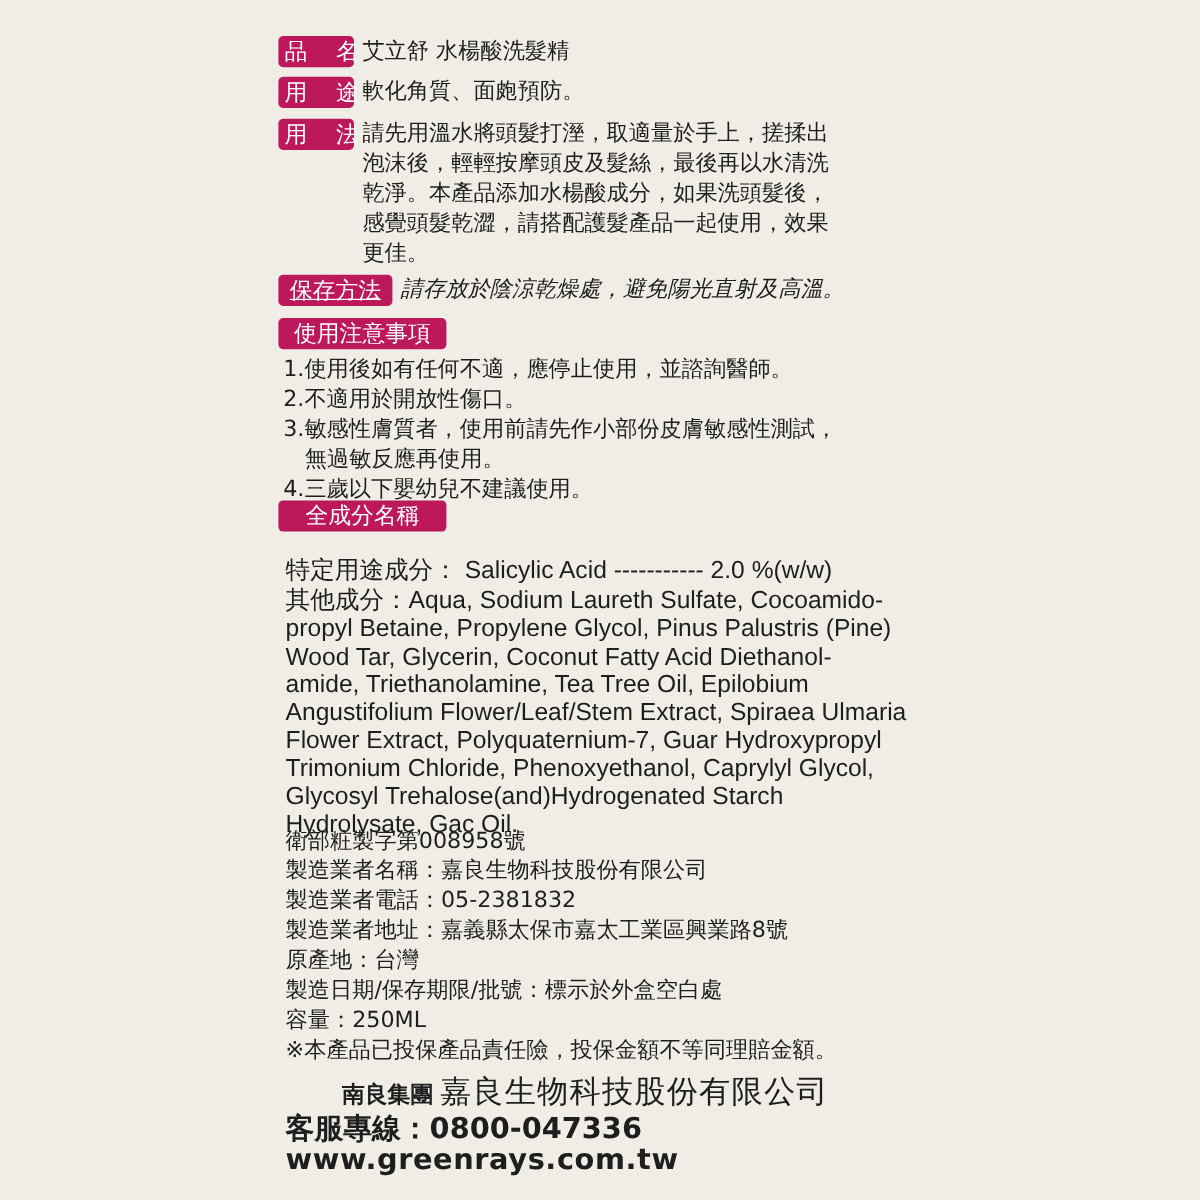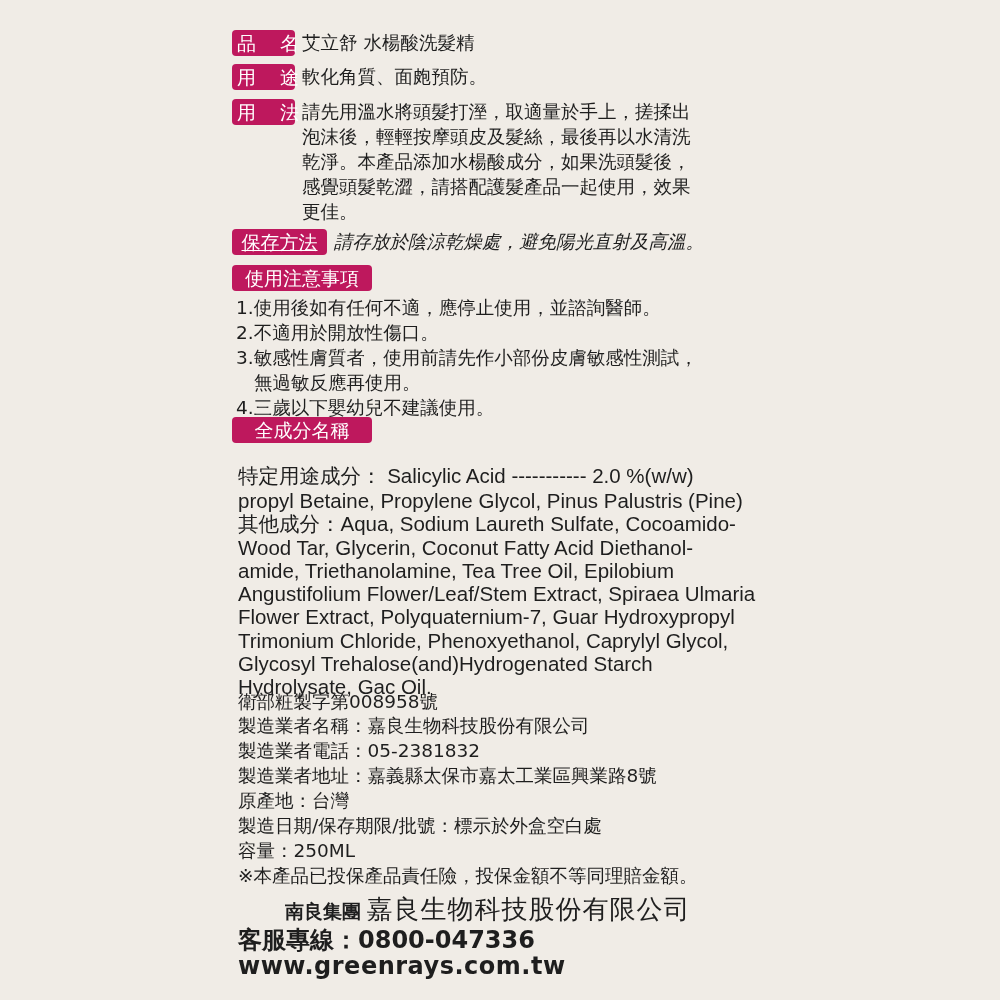--- a/index.html
+++ b/index.html
@@ -59,22 +59,22 @@
   <div class="line" style="left:236px;top:296px;">1.使用後如有任何不適，應停止使用，並諮詢醫師。</div>
   <div class="line" style="left:236px;top:321px;">2.不適用於開放性傷口。</div>
   <div class="line" style="left:236px;top:346px;">3.敏感性膚質者，使用前請先作小部份皮膚敏感性測試，</div>
   <div class="line" style="left:254px;top:371px;">無過敏反應再使用。</div>
   <div class="line" style="left:236px;top:396px;">4.三歲以下嬰幼兒不建議使用。</div>
 </div>
 
 <div class="badge" style="left:232px;top:417px;width:140px;">全成分名稱</div>
 <div class="ing" style="top:464px;">特定用途成分： Salicylic Acid ----------- 2.0 %(w/w)</div>
 <div class="ingblk">
+  <div>其他成分：Aqua, Sodium Laureth Sulfate, Cocoamido-</div>
   <div>propyl Betaine, Propylene Glycol, Pinus Palustris (Pine)</div>
-  <div>其他成分：Aqua, Sodium Laureth Sulfate, Cocoamido-</div>
   <div>Wood Tar, Glycerin, Coconut Fatty Acid Diethanol-</div>
   <div>amide, Triethanolamine, Tea Tree Oil, Epilobium</div>
   <div>Angustifolium Flower/Leaf/Stem Extract, Spiraea Ulmaria</div>
   <div>Flower Extract, Polyquaternium-7, Guar Hydroxypropyl</div>
   <div>Trimonium Chloride, Phenoxyethanol, Caprylyl Glycol,</div>
   <div>Glycosyl Trehalose(and)Hydrogenated Starch</div>
   <div>Hydrolysate, Gac Oil.</div>
 </div>
 
 <div class="info" style="top:690px;">衛部粧製字第008958號</div>

